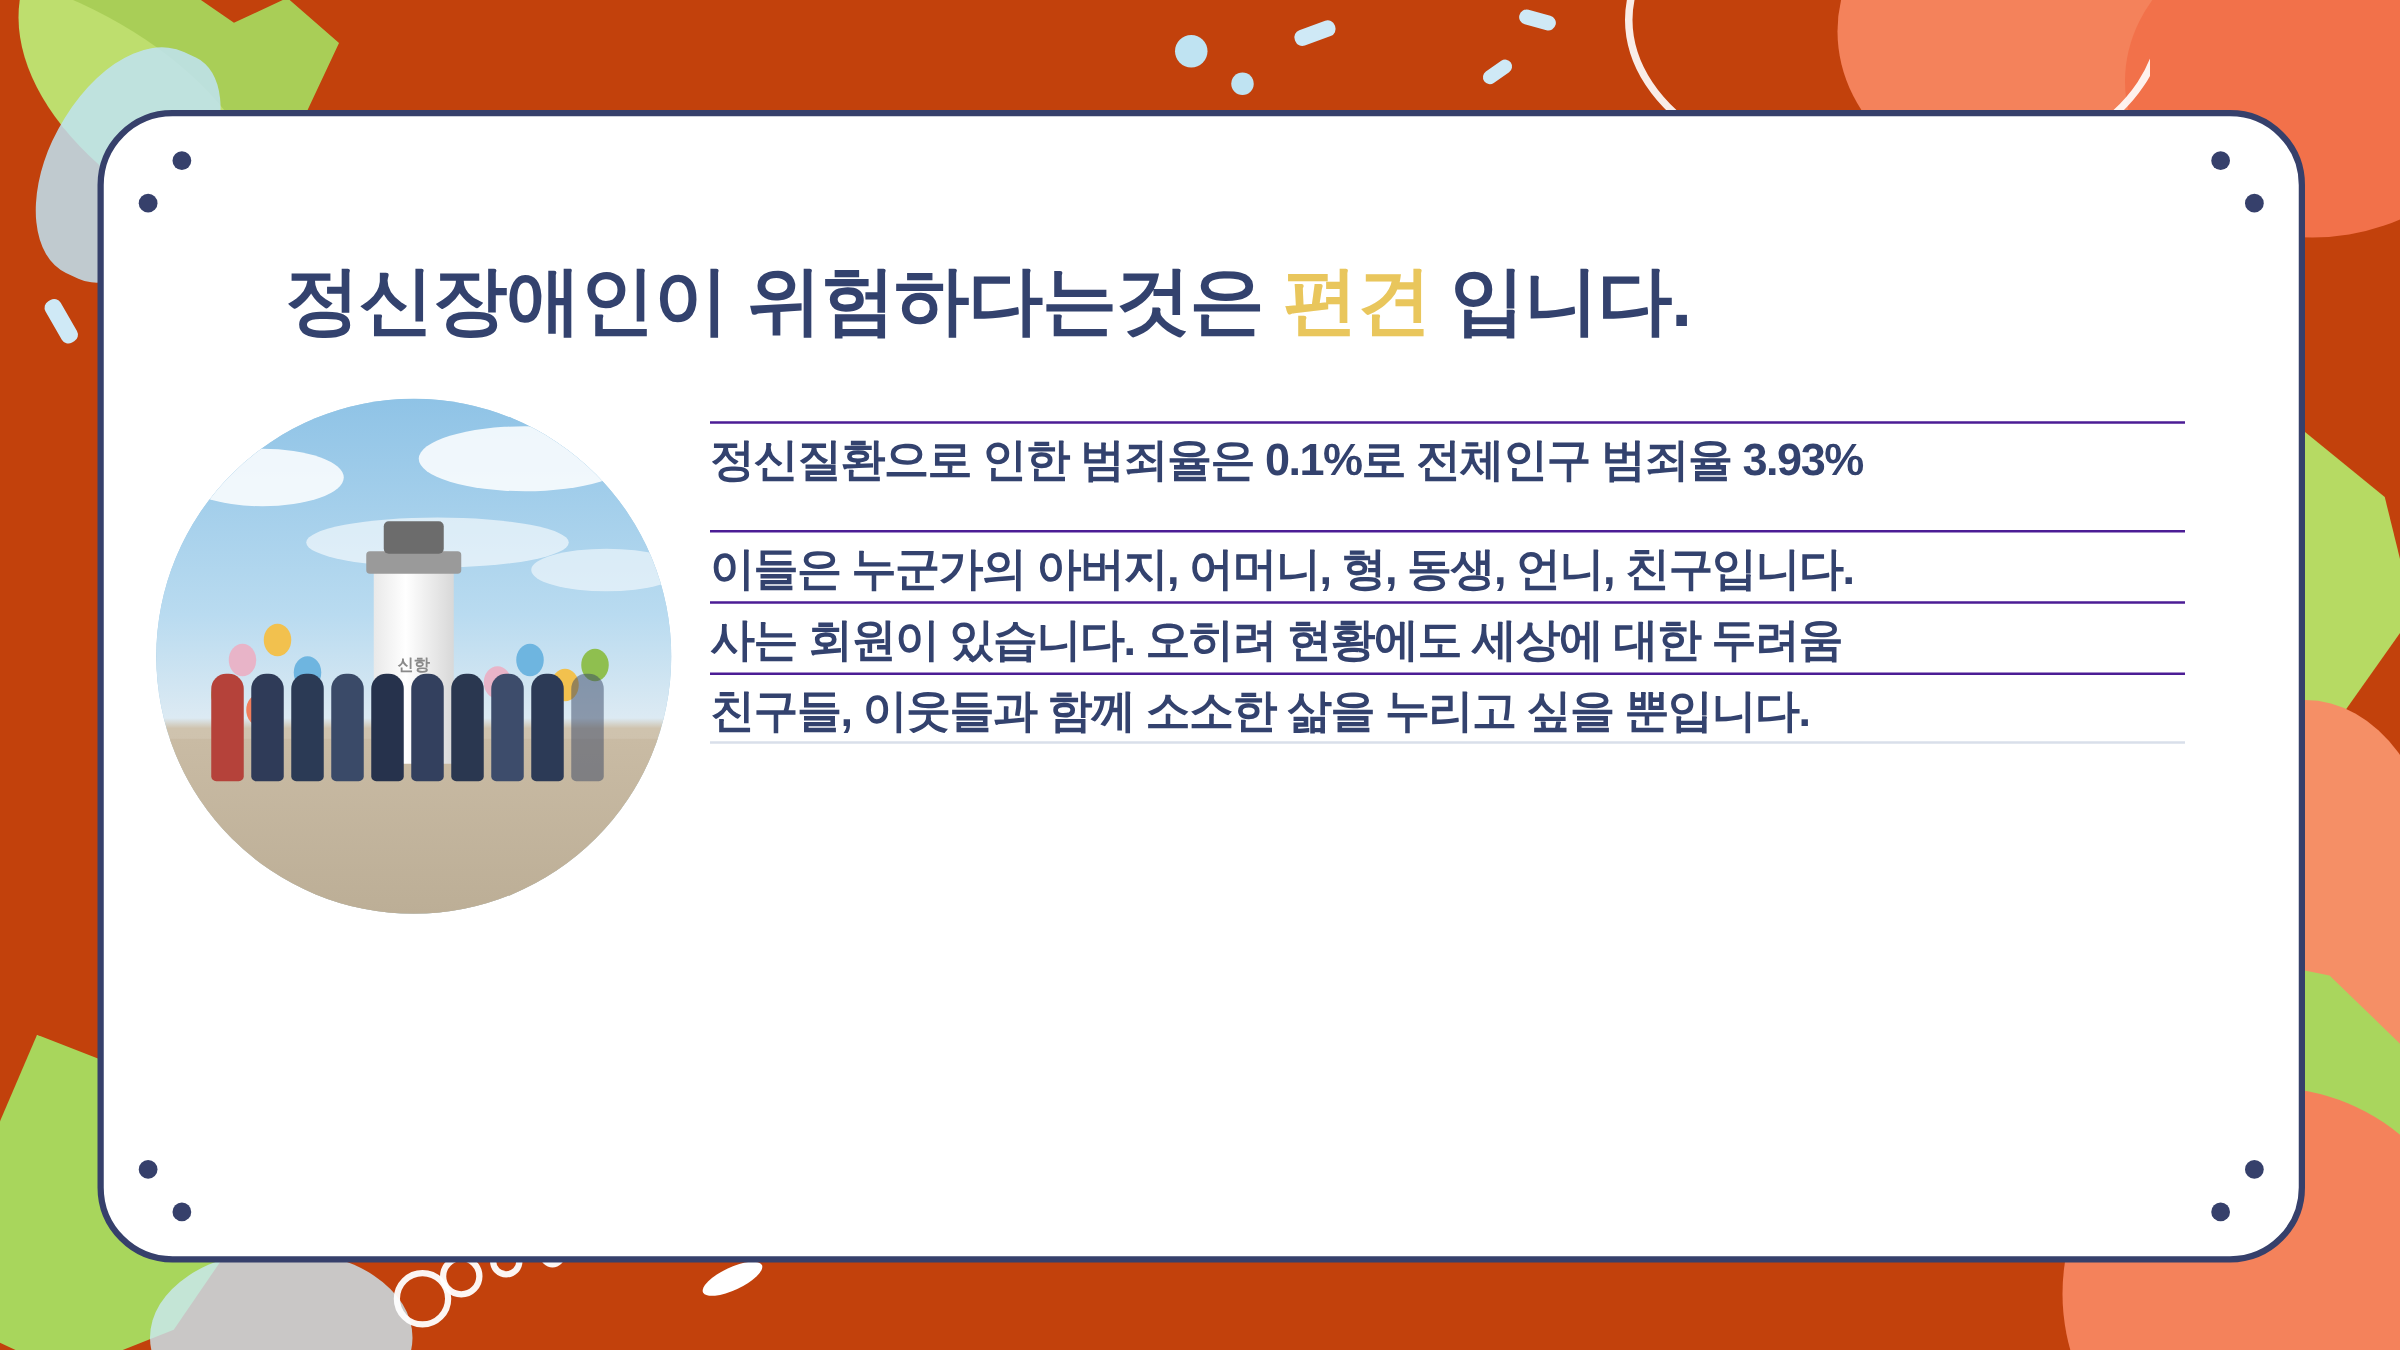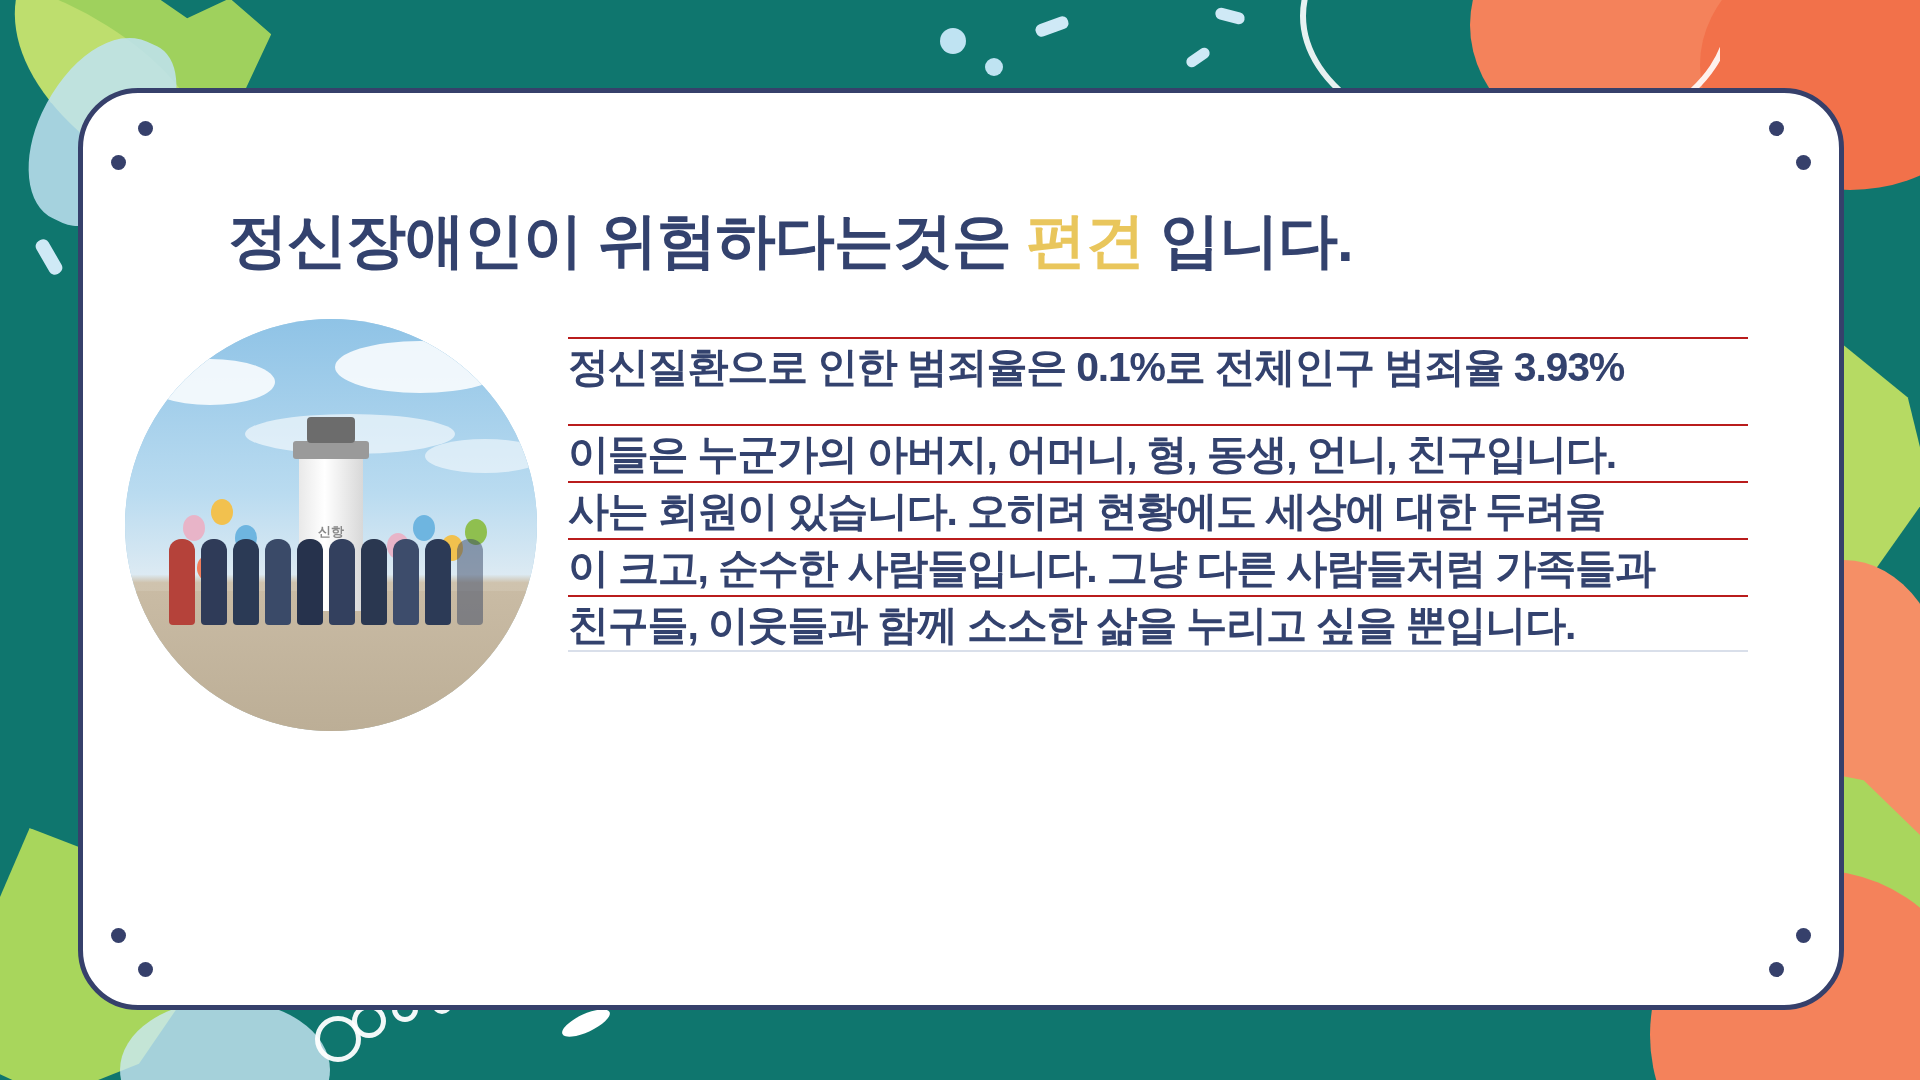--- a/index.html
+++ b/index.html
@@ -2,21 +2,21 @@
 <html><head>
 <meta charset="utf-8">
 <style>
   * { box-sizing: border-box; margin:0; padding:0; }
   html,body{
     width:1920px; height:1080px; overflow:hidden;
     font-family:"Liberation Sans","DejaVu Sans",sans-serif;
   }
   #stage{
     position:relative; width:1920px; height:1080px;
-    background:#0f766e; overflow:hidden;
+    background:#c2410c; overflow:hidden;
   }
 
   
   .deco{position:absolute; pointer-events:none;}
 
   .leaf-green-tl{ left:30px; top:-40px; width:300px; height:230px;
       background:#A8D65C; clip-path:polygon(0% 30%,18% 0%,40% 8%,55% 26%,70% 20%,82% 38%,70% 62%,48% 74%,24% 70%,6% 54%);
       transform:rotate(-8deg); opacity:.95;}
   .leaf-green-tl2{ left:-10px; top:20px; width:250px; height:150px;
       background:#BEDE6E; border-radius:0 100% 0 100%; transform:rotate(18deg);}
@@ -92,22 +92,22 @@
   .photo-label{position:absolute;left:50%;transform:translateX(-50%);bottom:190px;color:#8a8a8a;
      font-size:13px;font-weight:700;}
 
   
   #body{
     position:absolute; left:485px; top:244px; width:1180px;
   }
   .para{ margin:0; }
   .tline{
     height:57px; line-height:57px;
-    border-top:2px solid #b91c1c;
-    font-size:41px; font-weight:700; letter-spacing:-1.2px;
+    border-top:2px solid #4c1d95;
+    font-size:36px; font-weight:700; letter-spacing:-1.2px;
     color:#33426E; white-space:nowrap;
   }
   .tline.last{ border-bottom:2px solid #D9DFEA; }
   .spacer{ height:30px; }
 </style>
 </head>
 <body>
 
 <div id="stage">
 
@@ -190,18 +190,17 @@
     </div>
 
     <div id="body">
       <div class="para">
         <div class="tline">정신질환으로 인한 범죄율은 0.1%로 전체인구 범죄율 3.93%</div>
       </div>
       <div class="spacer"></div>
       <div class="para">
         <div class="tline">이들은 누군가의 아버지, 어머니, 형, 동생, 언니, 친구입니다.</div>
         <div class="tline">사는 회원이 있습니다. 오히려 현황에도 세상에 대한 두려움</div>
-        <div class="tline">이 크고, 순수한 사람들입니다. 그냥 다른 사람들처럼 가족들과</div>
         <div class="tline last">친구들, 이웃들과 함께 소소한 삶을 누리고 싶을 뿐입니다.</div>
       </div>
     </div>
   </div>
 </div>
 
 </body></html>

